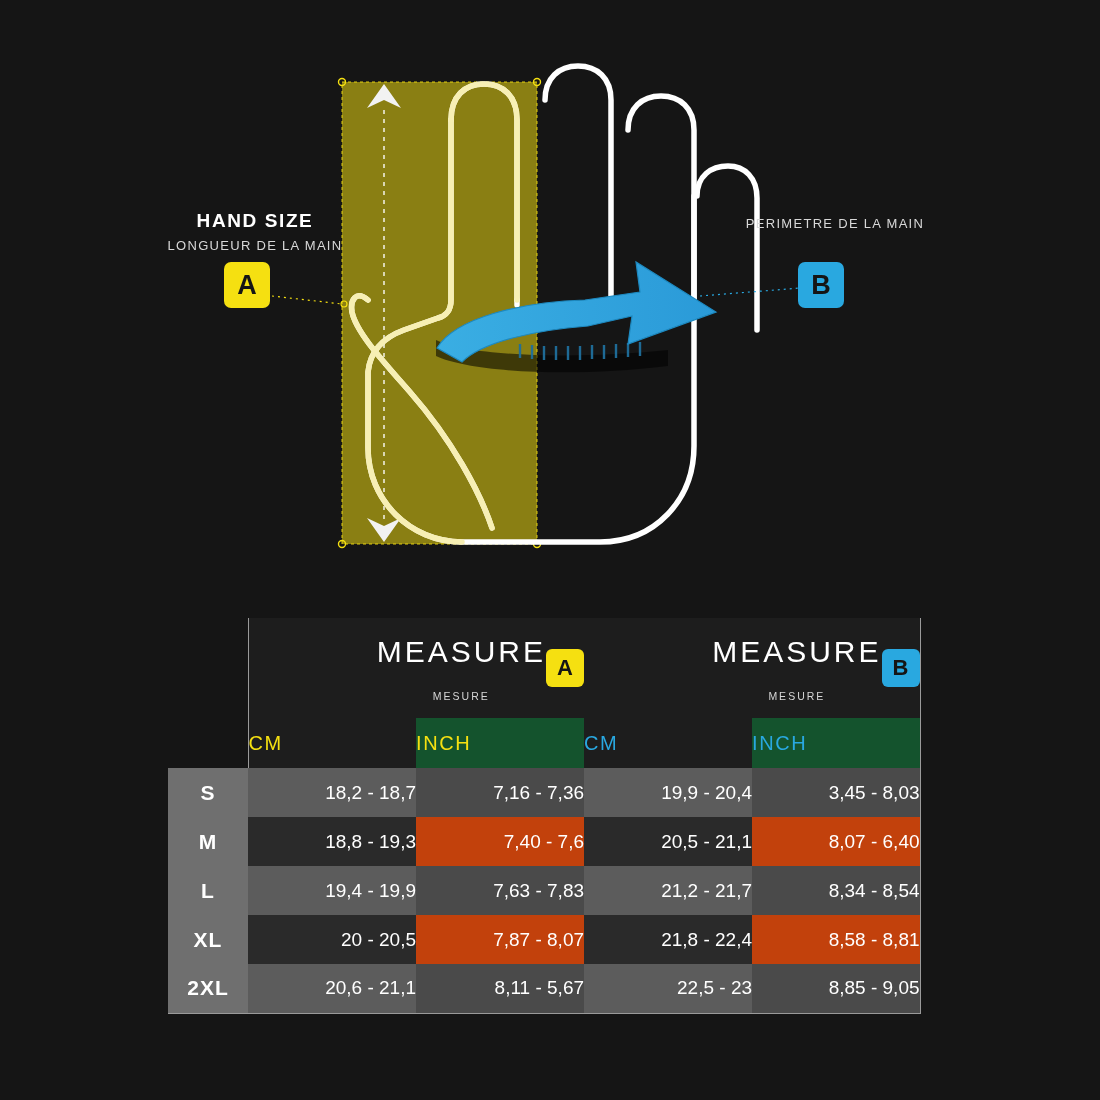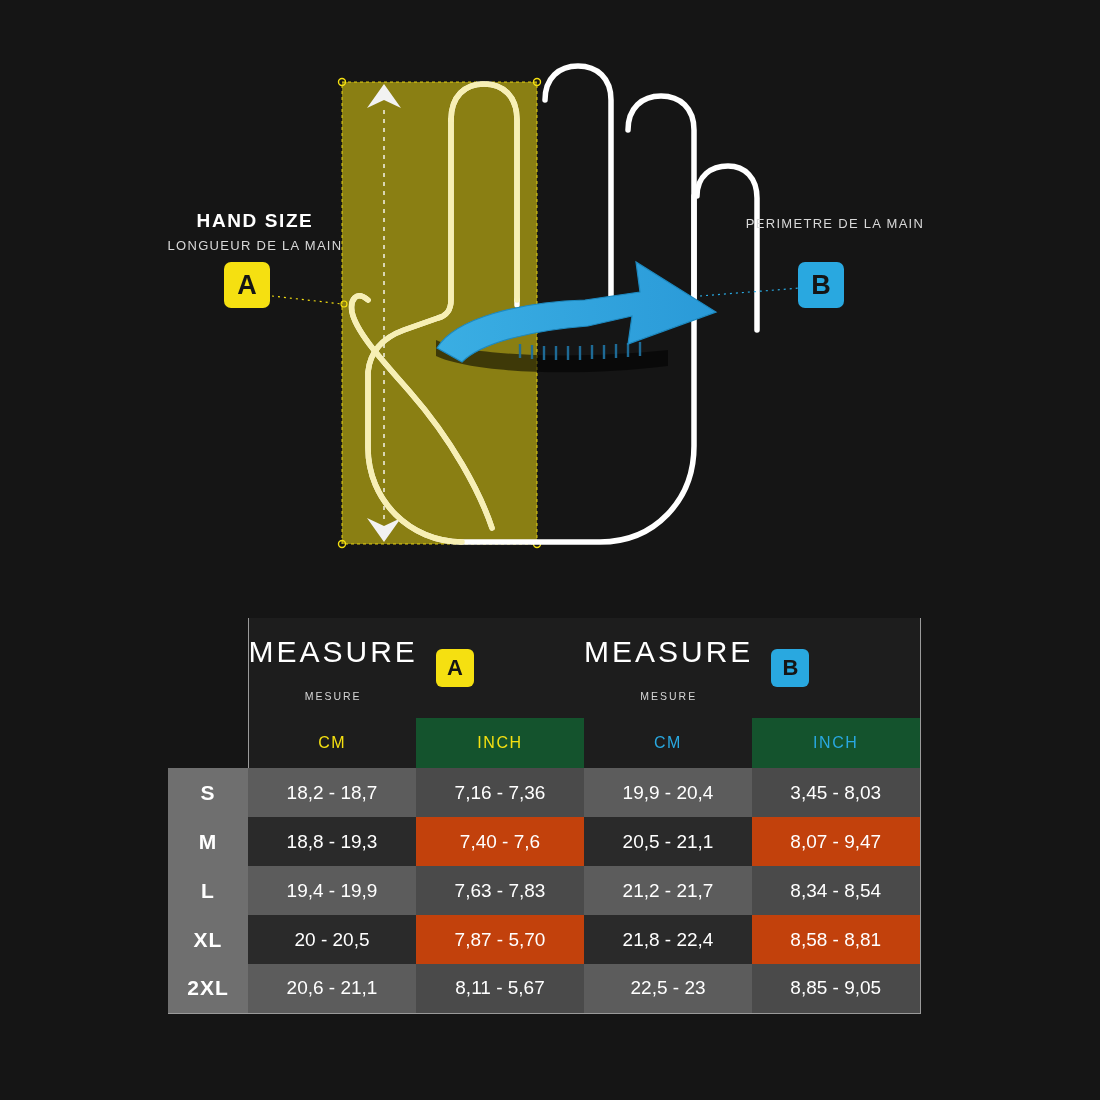--- a/index.html
+++ b/index.html
@@ -72,21 +72,21 @@
     table-layout: fixed;
   }
   table.size-table td, table.size-table th {
     padding: 0;
     margin: 0;
     border: 0;
   }
 
   .cell {
     height: 48px;
-    text-align: center;
+    text-align: right;
     vertical-align: middle;
     font-size: 19px;
     color: #ffffff;
     border-right: 1px dotted #8a8a8a;
     border-bottom: 1px dotted #8a8a8a;
     box-sizing: border-box;
   }
   .corner-empty {
     background: transparent;
     border: 0;
@@ -99,22 +99,21 @@
     border-right: 1px solid #9a9a9a;
     border-bottom: 1px dotted #8a8a8a;
     border-top: 1px solid #9a9a9a;
     box-sizing: border-box;
   }
   .hdr-measure.first { border-left: 1px solid #9a9a9a; }
   .hdr-measure.last  { border-right: 1px solid #9a9a9a; }
   .measure-inner {
     display: flex;
     align-items: center;
-    justify-content: flex-start;
-    gap: 18px;
+    justify-content: flex-end;
   }
   .measure-text-col { text-align: center; }
   .measure-word {
     font-size: 30px;
     letter-spacing: 3px;
     font-weight: normal;
     color: #ffffff;
   }
   .measure-sub {
     font-size: 10.5px;
@@ -131,23 +130,22 @@
     justify-content: center;
     font-weight: bold;
     font-size: 22px;
     color: #151515;
   }
   .inline-badge.a { background: #f5e011; }
   .inline-badge.b { background: #29a8e0; }
 
   .unit-row td {
     height: 50px;
-    font-size: 16px;
+    font-size: 20px;
     letter-spacing: 1.6px;
-    text-align: center;
     vertical-align: middle;
     border-right: 1px dotted #8a8a8a;
     border-bottom: 1px dotted #8a8a8a;
     box-sizing: border-box;
   }
   .unit-a { color: #f5e011; }
   .unit-b { color: #29a8e0; }
   .unit-row td.first { border-left: 1px solid #9a9a9a; }
   .unit-row td.last  { border-right: 1px solid #9a9a9a; }
 
@@ -334,33 +332,33 @@
         <td class="cell sh1">18,2 - 18,7</td>
         <td class="cell sh2">7,16 - 7,36</td>
         <td class="cell sh1">19,9 - 20,4</td>
         <td class="cell sh2 last">3,45 - 8,03</td>
       </tr>
       <tr class="data-row">
         <td class="size-cell sh0">M</td>
         <td class="cell sh4">18,8 - 19,3</td>
         <td class="cell sh3">7,40 - 7,6</td>
         <td class="cell sh4">20,5 - 21,1</td>
-        <td class="cell sh3 last">8,07 - 9,47</td>
+        <td class="cell sh3 last">8,07 - 6,40</td>
       </tr>
       <tr class="data-row">
         <td class="size-cell sh0">L</td>
         <td class="cell sh1">19,4 - 19,9</td>
         <td class="cell sh2">7,63 - 7,83</td>
         <td class="cell sh1">21,2 - 21,7</td>
         <td class="cell sh2 last">8,34 - 8,54</td>
       </tr>
       <tr class="data-row">
         <td class="size-cell sh0">XL</td>
         <td class="cell sh4">20 - 20,5</td>
-        <td class="cell sh3">7,87 - 5,70</td>
+        <td class="cell sh3">7,87 - 8,07</td>
         <td class="cell sh4">21,8 - 22,4</td>
         <td class="cell sh3 last">8,58 - 8,81</td>
       </tr>
       <tr class="data-row">
         <td class="size-cell sh0">2XL</td>
         <td class="cell sh1">20,6 - 21,1</td>
         <td class="cell sh2">8,11 - 5,67</td>
         <td class="cell sh1">22,5 - 23</td>
         <td class="cell sh2 last">8,85 - 9,05</td>
       </tr>

